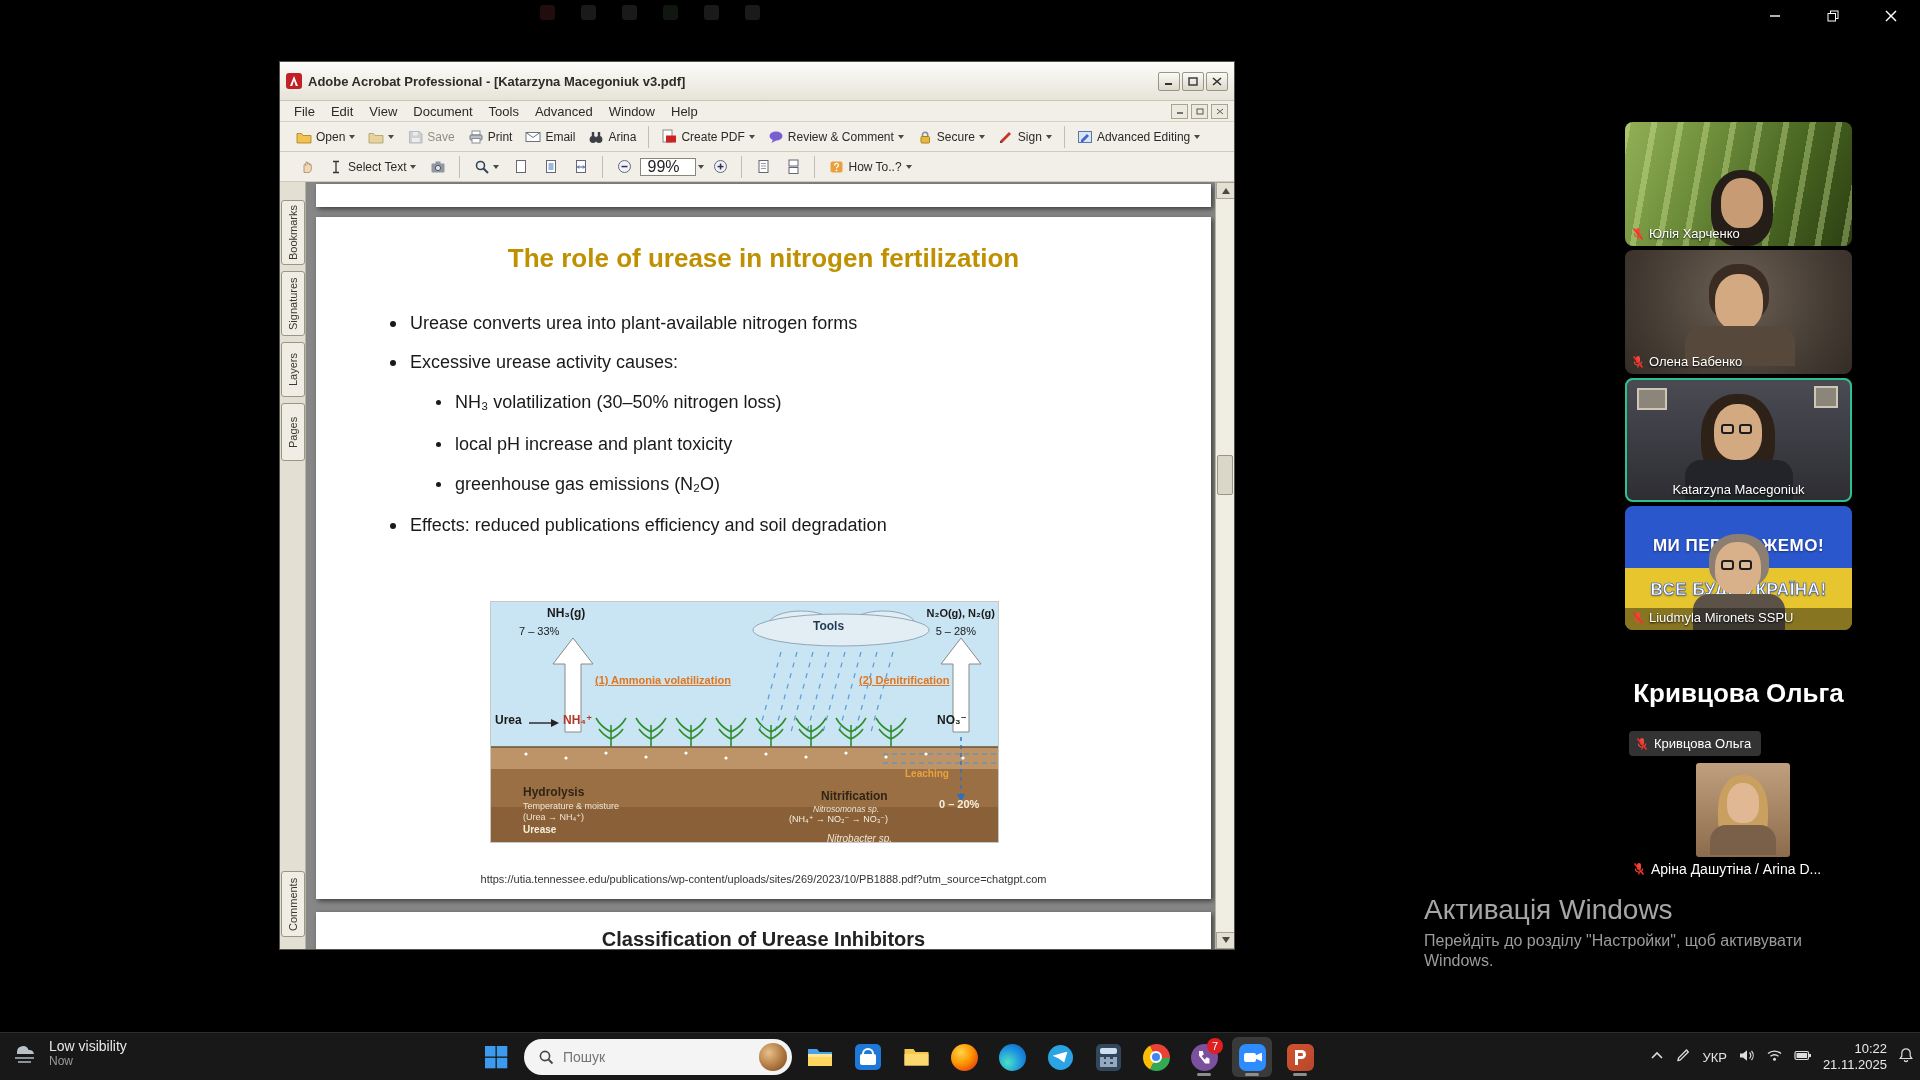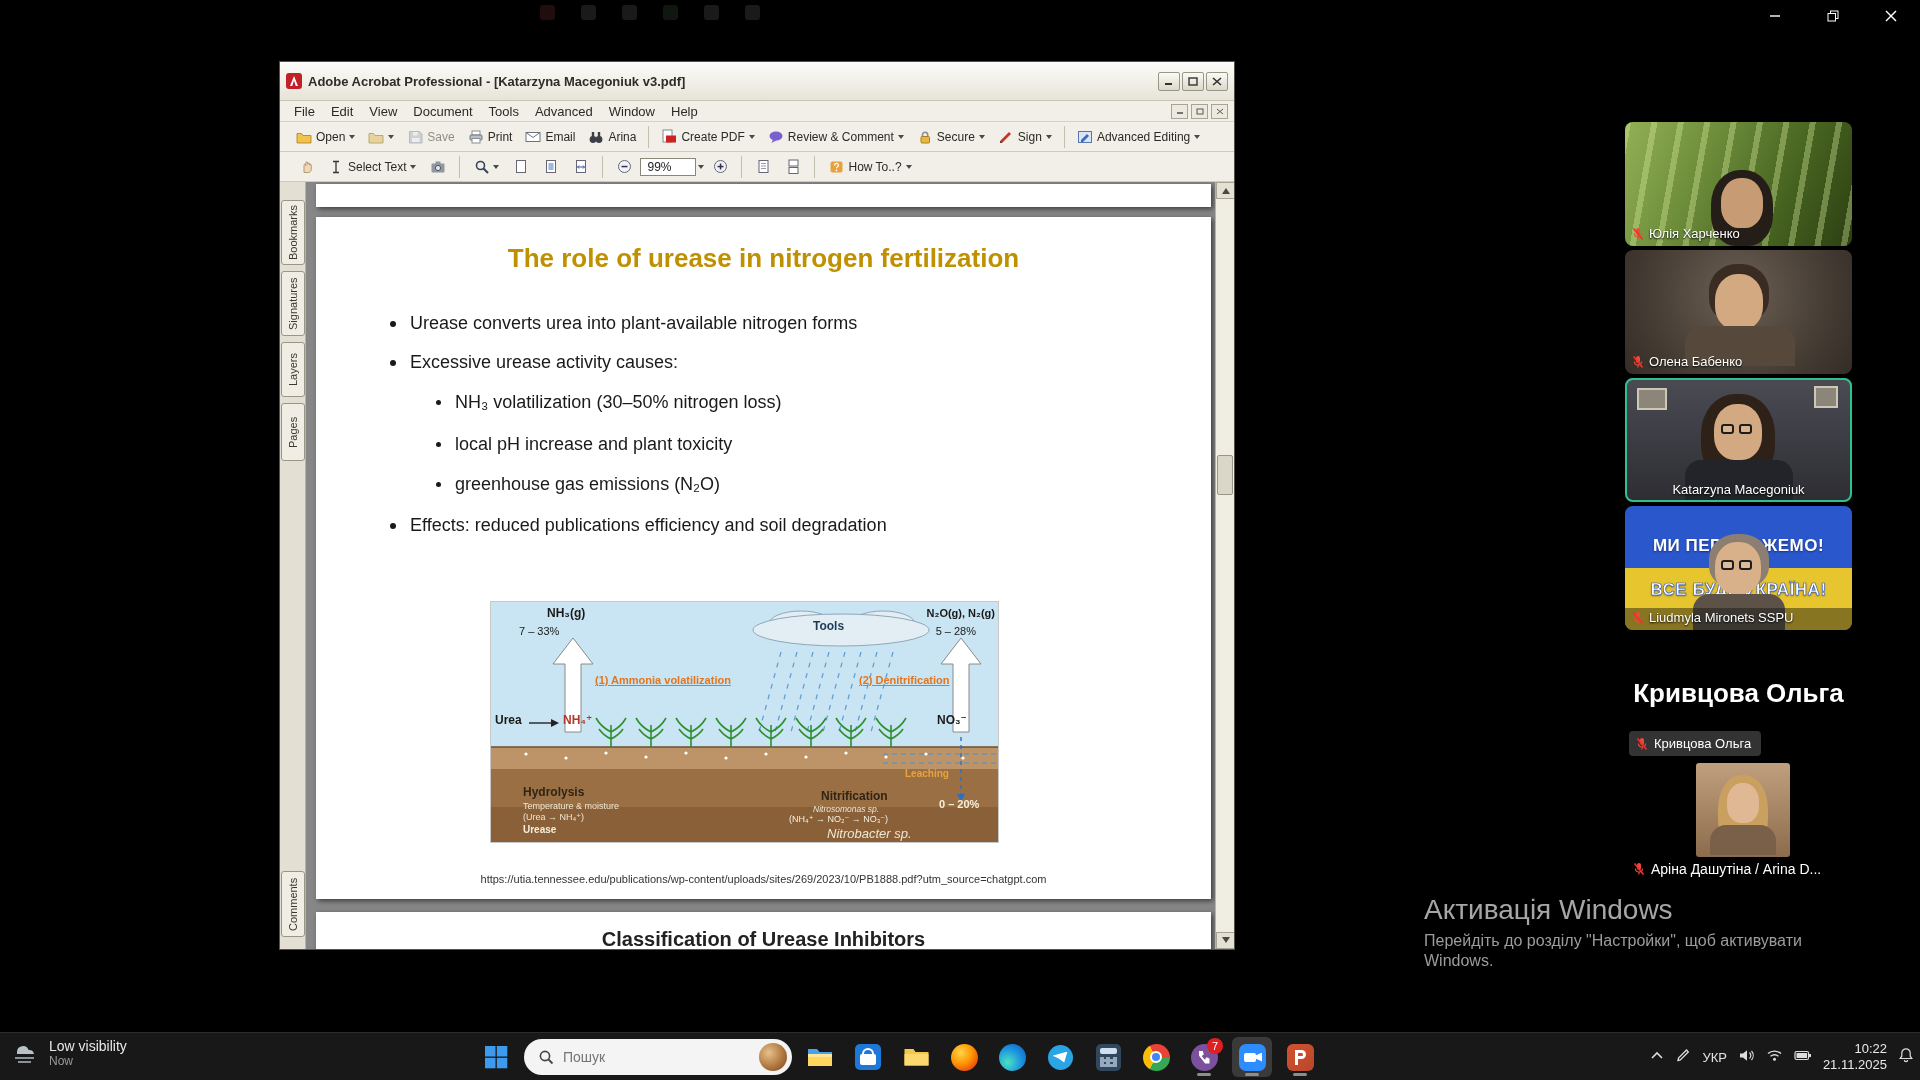--- a/index.html
+++ b/index.html
@@ -34,21 +34,21 @@
   .cbtn { width:17px; height:15px; border:1px solid #a8a494; background:#eceade; display:flex; align-items:center; justify-content:center; }
   .tbrow { background:#f1efe8; border-bottom:1px solid #cfcabb; display:flex; align-items:center; flex:0 0 auto; }
   .tb1 { height:30px; padding-left:10px; gap:1px; }
   .tb2 { height:30px; padding-left:12px; gap:2px; }
   .tbtn { display:inline-flex; align-items:center; gap:4px; padding:2px 5px; border:1px solid transparent; border-radius:2px; }
   .tlabel { font-size:12px; color:#2b2a24; white-space:nowrap; }
   .disabled { opacity:.5; }
   .caret { width:0; height:0; border:3px solid transparent; border-top:4px solid #4a4a42; margin-top:4px; }
   .vsep { width:1px; height:22px; background:#c3bfae; margin:0 5px; align-self:center; }
   .i { width:16px; height:16px; display:inline-flex; align-items:center; justify-content:center; }
-  .zoomfield { width:56px; height:18px; background:#fff; border:1px solid #8a8678; font-size:12px; color:#222;
+  .zoomfield { width:56px; height:18px; background:#fff; border:1px solid #8a8678; font-size:16px; color:#222;
                display:inline-flex; align-items:center; padding-left:6px; }
 
   .acrobody { position:relative; flex:1 1 auto; overflow:hidden; }
   .navstrip { position:absolute; left:0; top:0; width:26px; height:100%; background:#e3e0d3; border-right:1px solid #b8b4a4; }
   .vtab { position:absolute; left:1px; width:24px; background:#efede4; border:1px solid #9a9686; border-radius:3px;
           writing-mode:vertical-rl; transform:rotate(180deg); display:flex; align-items:center; justify-content:center;
           font-size:11px; color:#3a382f; }
   .docpane { position:absolute; left:26px; top:0; right:19px; bottom:0; background:#878787; overflow:hidden; }
   .page { position:absolute; left:10px; width:895px; background:#fff; box-shadow:2px 2px 5px rgba(0,0,0,.55); }
   .page-prev { top:2px; height:23px; }
@@ -597,21 +597,21 @@
             <span class="dlab" style="left:4px; top:112px; font-size:12px; font-weight:bold;">Urea</span>
             <span class="dlab" style="left:72px; top:112px; font-size:12px; font-weight:bold; color:#b03a2a;">NH₄⁺</span>
             <span class="dlab" style="left:446px; top:112px; font-size:12px; font-weight:bold;">NO₃⁻</span>
             <span class="dlab" style="left:32px; top:184px; font-size:12px; font-weight:bold; color:#2f2415;">Hydrolysis</span>
             <span class="dlab" style="left:32px; top:200px; font-size:9px; color:#f0e6d2;">Temperature &amp; moisture</span>
             <span class="dlab" style="left:32px; top:211px; font-size:9px; color:#f0e6d2;">(Urea → NH₄⁺)</span>
             <span class="dlab" style="left:32px; top:222px; font-size:10px; font-weight:bold; color:#f7efdc;">Urease</span>
             <span class="dlab" style="left:330px; top:188px; font-size:12px; font-weight:bold; color:#2f2415;">Nitrification</span>
             <span class="dlab it" style="left:322px; top:203px; font-size:8.5px; color:#f0e6d2;">Nitrosomonas sp.</span>
             <span class="dlab" style="left:298px; top:213px; font-size:9px; color:#f7efdc;">(NH₄⁺ → NO₂⁻ → NO₃⁻)</span>
-            <span class="dlab it" style="left:336px; top:225px; font-size:13px; color:#f0e6d2;font-style:italic;">Nitrobacter sp.</span>
+            <span class="dlab it" style="left:336px; top:231px; font-size:10px; color:#f0e6d2;font-style:italic;">Nitrobacter sp.</span>
             <span class="dlab" style="left:414px; top:166px; font-size:10px; color:#e8a33f; font-weight:bold;">Leaching</span>
             <span class="dlab" style="left:448px; top:196px; font-size:11px; font-weight:bold; color:#f7efdc;">0 – 20%</span>
           </div>
 
           <div class="caption">https://utia.tennessee.edu/publications/wp-content/uploads/sites/269/2023/10/PB1888.pdf?utm_source=chatgpt.com</div>
         </div>
 
         <div class="page page-next">
           <div class="next-title">Classification of Urease Inhibitors</div>
         </div>

